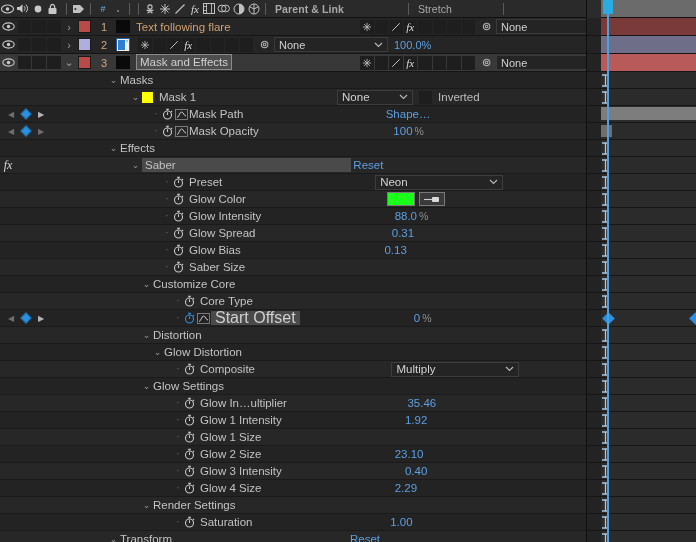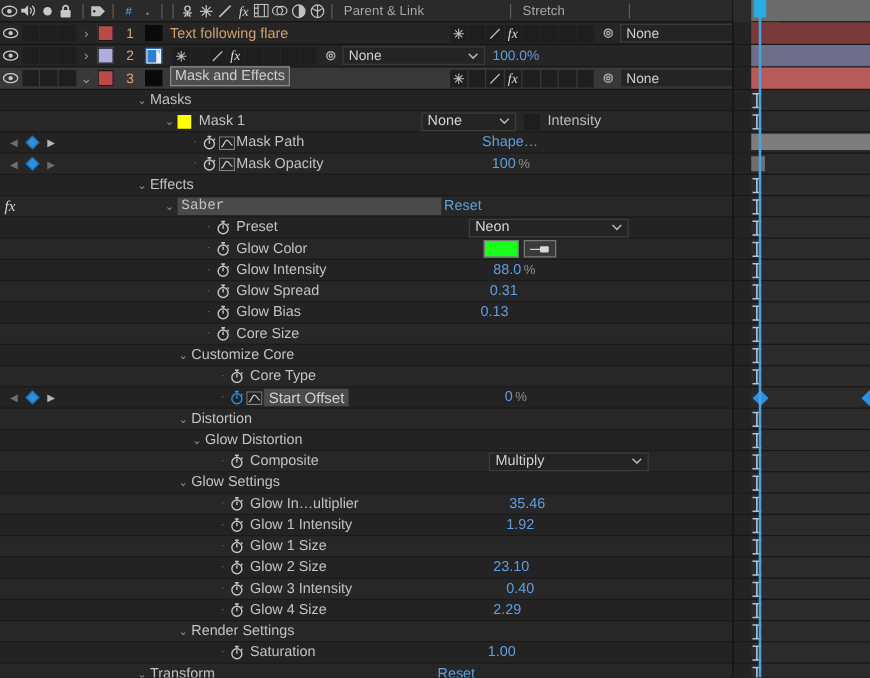--- a/index.html
+++ b/index.html
@@ -87,25 +87,25 @@
     display:flex; align-items:center; justify-content:space-between;
     padding:0 4px; color:#d2d2d2; font-size:11.5px;
   }
   .colorsw{ width:28px; height:14px; border:1px solid #787878; }
   .eyedrop{ width:26px; height:14px; border:1px solid #787878; background:#3a3a3a;
             margin-left:4px; display:flex; align-items:center; justify-content:center;}
   .pspring{ flex:1 1 auto; }
   .spiral{ width:22px; flex:0 0 22px; display:flex; align-items:center; justify-content:center;}
   .valbox{
     color:#cfcfcf; background:#4a4a4a; padding:0 4px; line-height:14px;
-    display:inline-block; font-size:12px;
+    display:inline-block; font-size:16px;
   }
   .fxmark{ width:16px; flex:0 0 16px; text-align:center; color:#d9d9d9;
            font-style:italic; font-family:"Liberation Serif", serif; font-size:12px;}
-  .name-hl{ background:#4a4a4a;font-family:Liberation Mono, monospace; }
+  .name-hl{ background:#4a4a4a; }
   .sw-icon{ width:13px; flex:0 0 13px; display:flex; align-items:center; justify-content:center;}
   .graph{ width:15px; flex:0 0 15px; display:flex; align-items:center; justify-content:center;}
 
   
   #tl{
     position:absolute; left:586px; top:0; width:110px; height:542px;
     background:#1d1d1d; border-left:1px solid #0f0f0f;
   }
   #tl .ruler{ height:18px; background:#6b6b6b; position:relative; border-bottom:1px solid #111;}
   #tl .ruler .gutter{ position:absolute; left:0; top:0; width:14px; height:18px; background:#2b2b2b;}
@@ -215,21 +215,21 @@
           </svg>
       </div>
       <div class="icoslot">
         <svg width="12" height="12" viewBox="0 0 12 12">
             <circle cx="6" cy="6" r="5" fill="none" stroke="#c0c0c0" stroke-width="1"></circle>
             <path d="M6 1v10M1.4 3.6L6 6l4.6-2.4" fill="none" stroke="#c0c0c0" stroke-width="1"></path>
           </svg>
       </div>
     </div>
     <div class="divider"></div>
-    <div class="col-parent" style="width:134px;flex:0 0 134px;">
+    <div class="col-parent" style="width:134px;flex:0 0 134px;font-weight:bold;">
       <span class="hdr-label">Parent &amp; Link</span>
     </div>
     <div class="divider"></div>
     <div class="col-stretch">
       <span class="hdr-label">Stretch</span>
     </div>
     <div class="divider"></div>
   </div>
 
   <div id="rows">
@@ -424,21 +424,21 @@
           <span class="plabel">Mask 1</span>
         </div>
         <div class="pvalue" style="width:200px;flex:0 0 200px;">
           <div class="ddbox" style="width:76px;">
             <span>None</span>
             <svg width="9" height="6" viewBox="0 0 9 6">
               <path d="M1 1l3.5 3.5L8 1" fill="none" stroke="#b5b5b5" stroke-width="1.2"></path>
             </svg>
           </div>
           <span style="width:13px;height:13px;background:#1e1e1e;margin:0 6px;"></span>
-          <span style="color:#bdbdbd;font-size:11.5px;">Intensity</span>
+          <span style="color:#bdbdbd;font-size:11.5px;">Inverted</span>
         </div>
         <div class="pspring"></div>
         <div class="spiral"></div>
       </div>
       <div class="prow">
         <div class="kfnav">
           <span class="arr">◀</span>
           <span class="diamond"></span>
           <span class="arr on">▶</span>
         </div>
@@ -669,21 +669,21 @@
         <div class="kfnav"></div>
         <div class="pleft" style="padding-left:110px;">
           <span class="dot">·</span>
           <span class="sw-icon">
             <svg width="11" height="12" viewBox="0 0 11 12">
               <circle cx="5.5" cy="7" r="4" fill="none" stroke="#c6c6c6" stroke-width="1.1"></circle>
               <path d="M5.5 4.2V7M4 1.2h3M5.5 1.2v1.4M9 3l1 1" stroke="#c6c6c6" stroke-width="1.1" fill="none"></path>
             </svg>
           </span>
           <span style="width:4px;flex:0 0 4px;"></span>
-          <span class="plabel">Core Size</span>
+          <span class="plabel">Saber Size</span>
         </div>
         <div class="pspring"></div>
         <div class="spiral">
           <svg width="13" height="13" viewBox="0 0 13 13">
             <path d="M9.6 6.5a3.1 3.1 0 11-3.1-3.1" fill="none" stroke="#9a9a9a" stroke-width="1.2"></path>
             <path d="M6.5 3.4a3.1 3.1 0 013.1 3.1" fill="none" stroke="#9a9a9a" stroke-width="1.2"></path>
             <circle cx="6.5" cy="6.5" r="1.2" fill="none" stroke="#9a9a9a" stroke-width="1.1"></circle>
           </svg>
         </div>
       </div>

